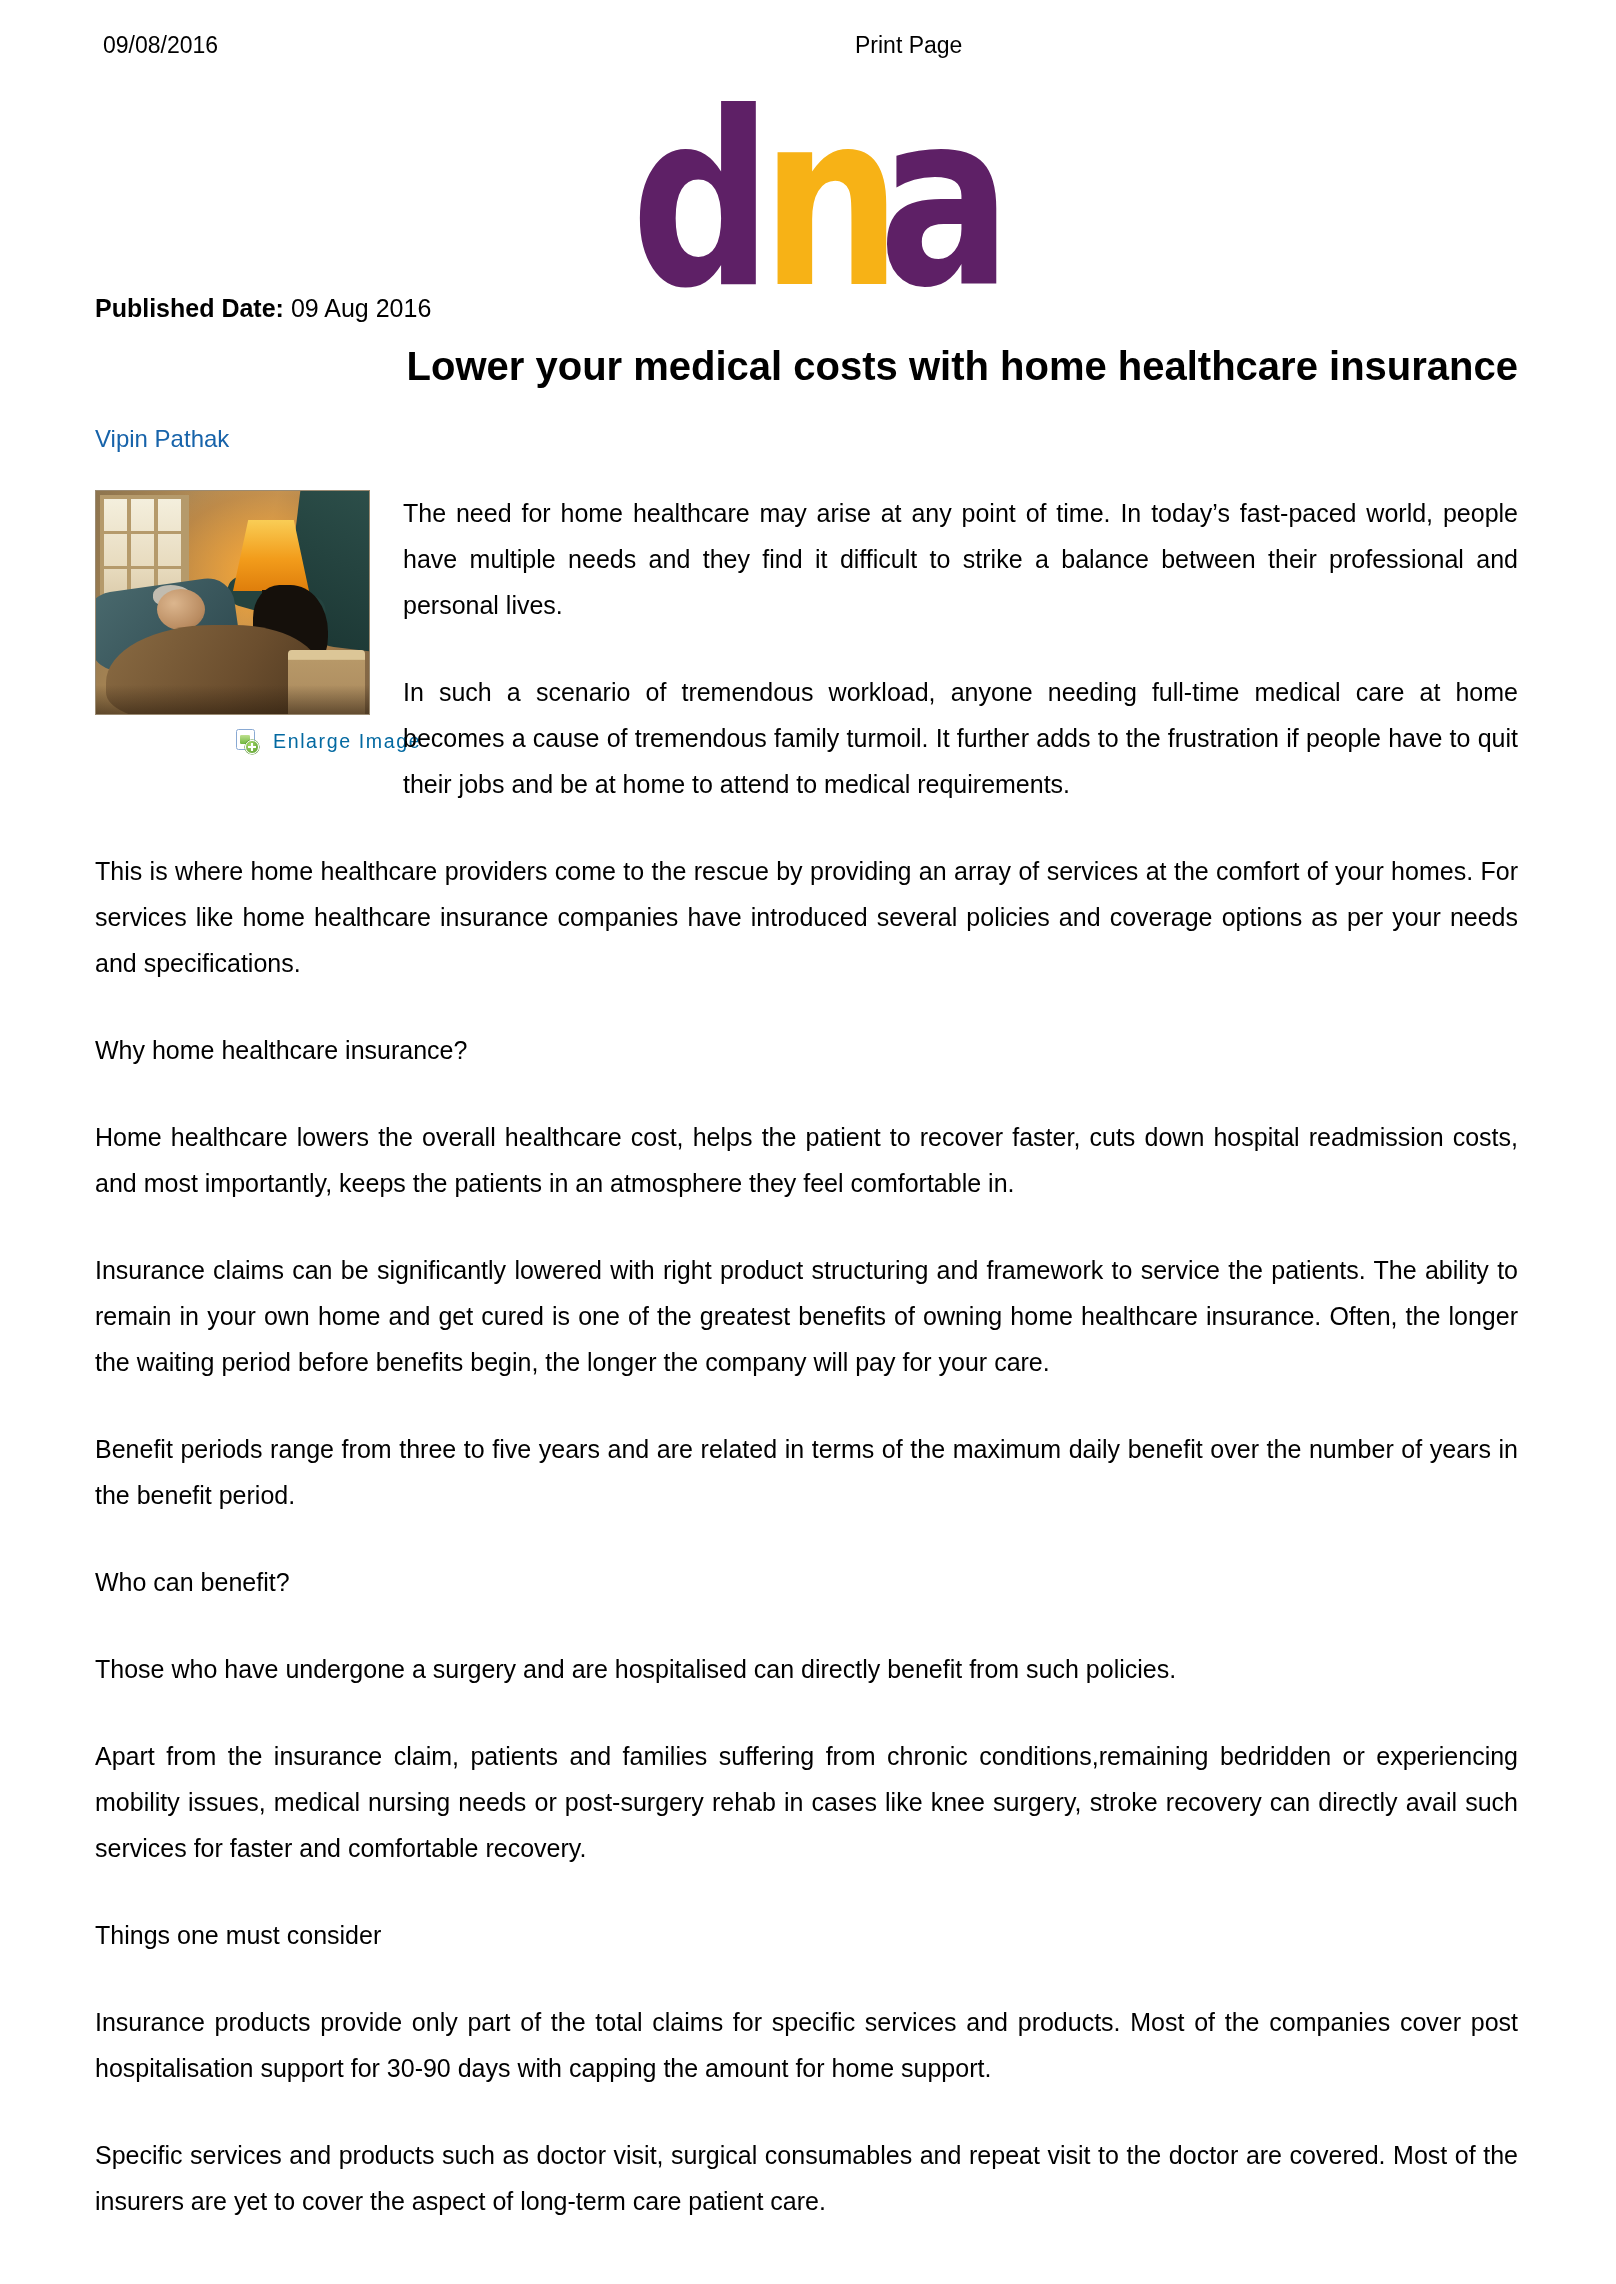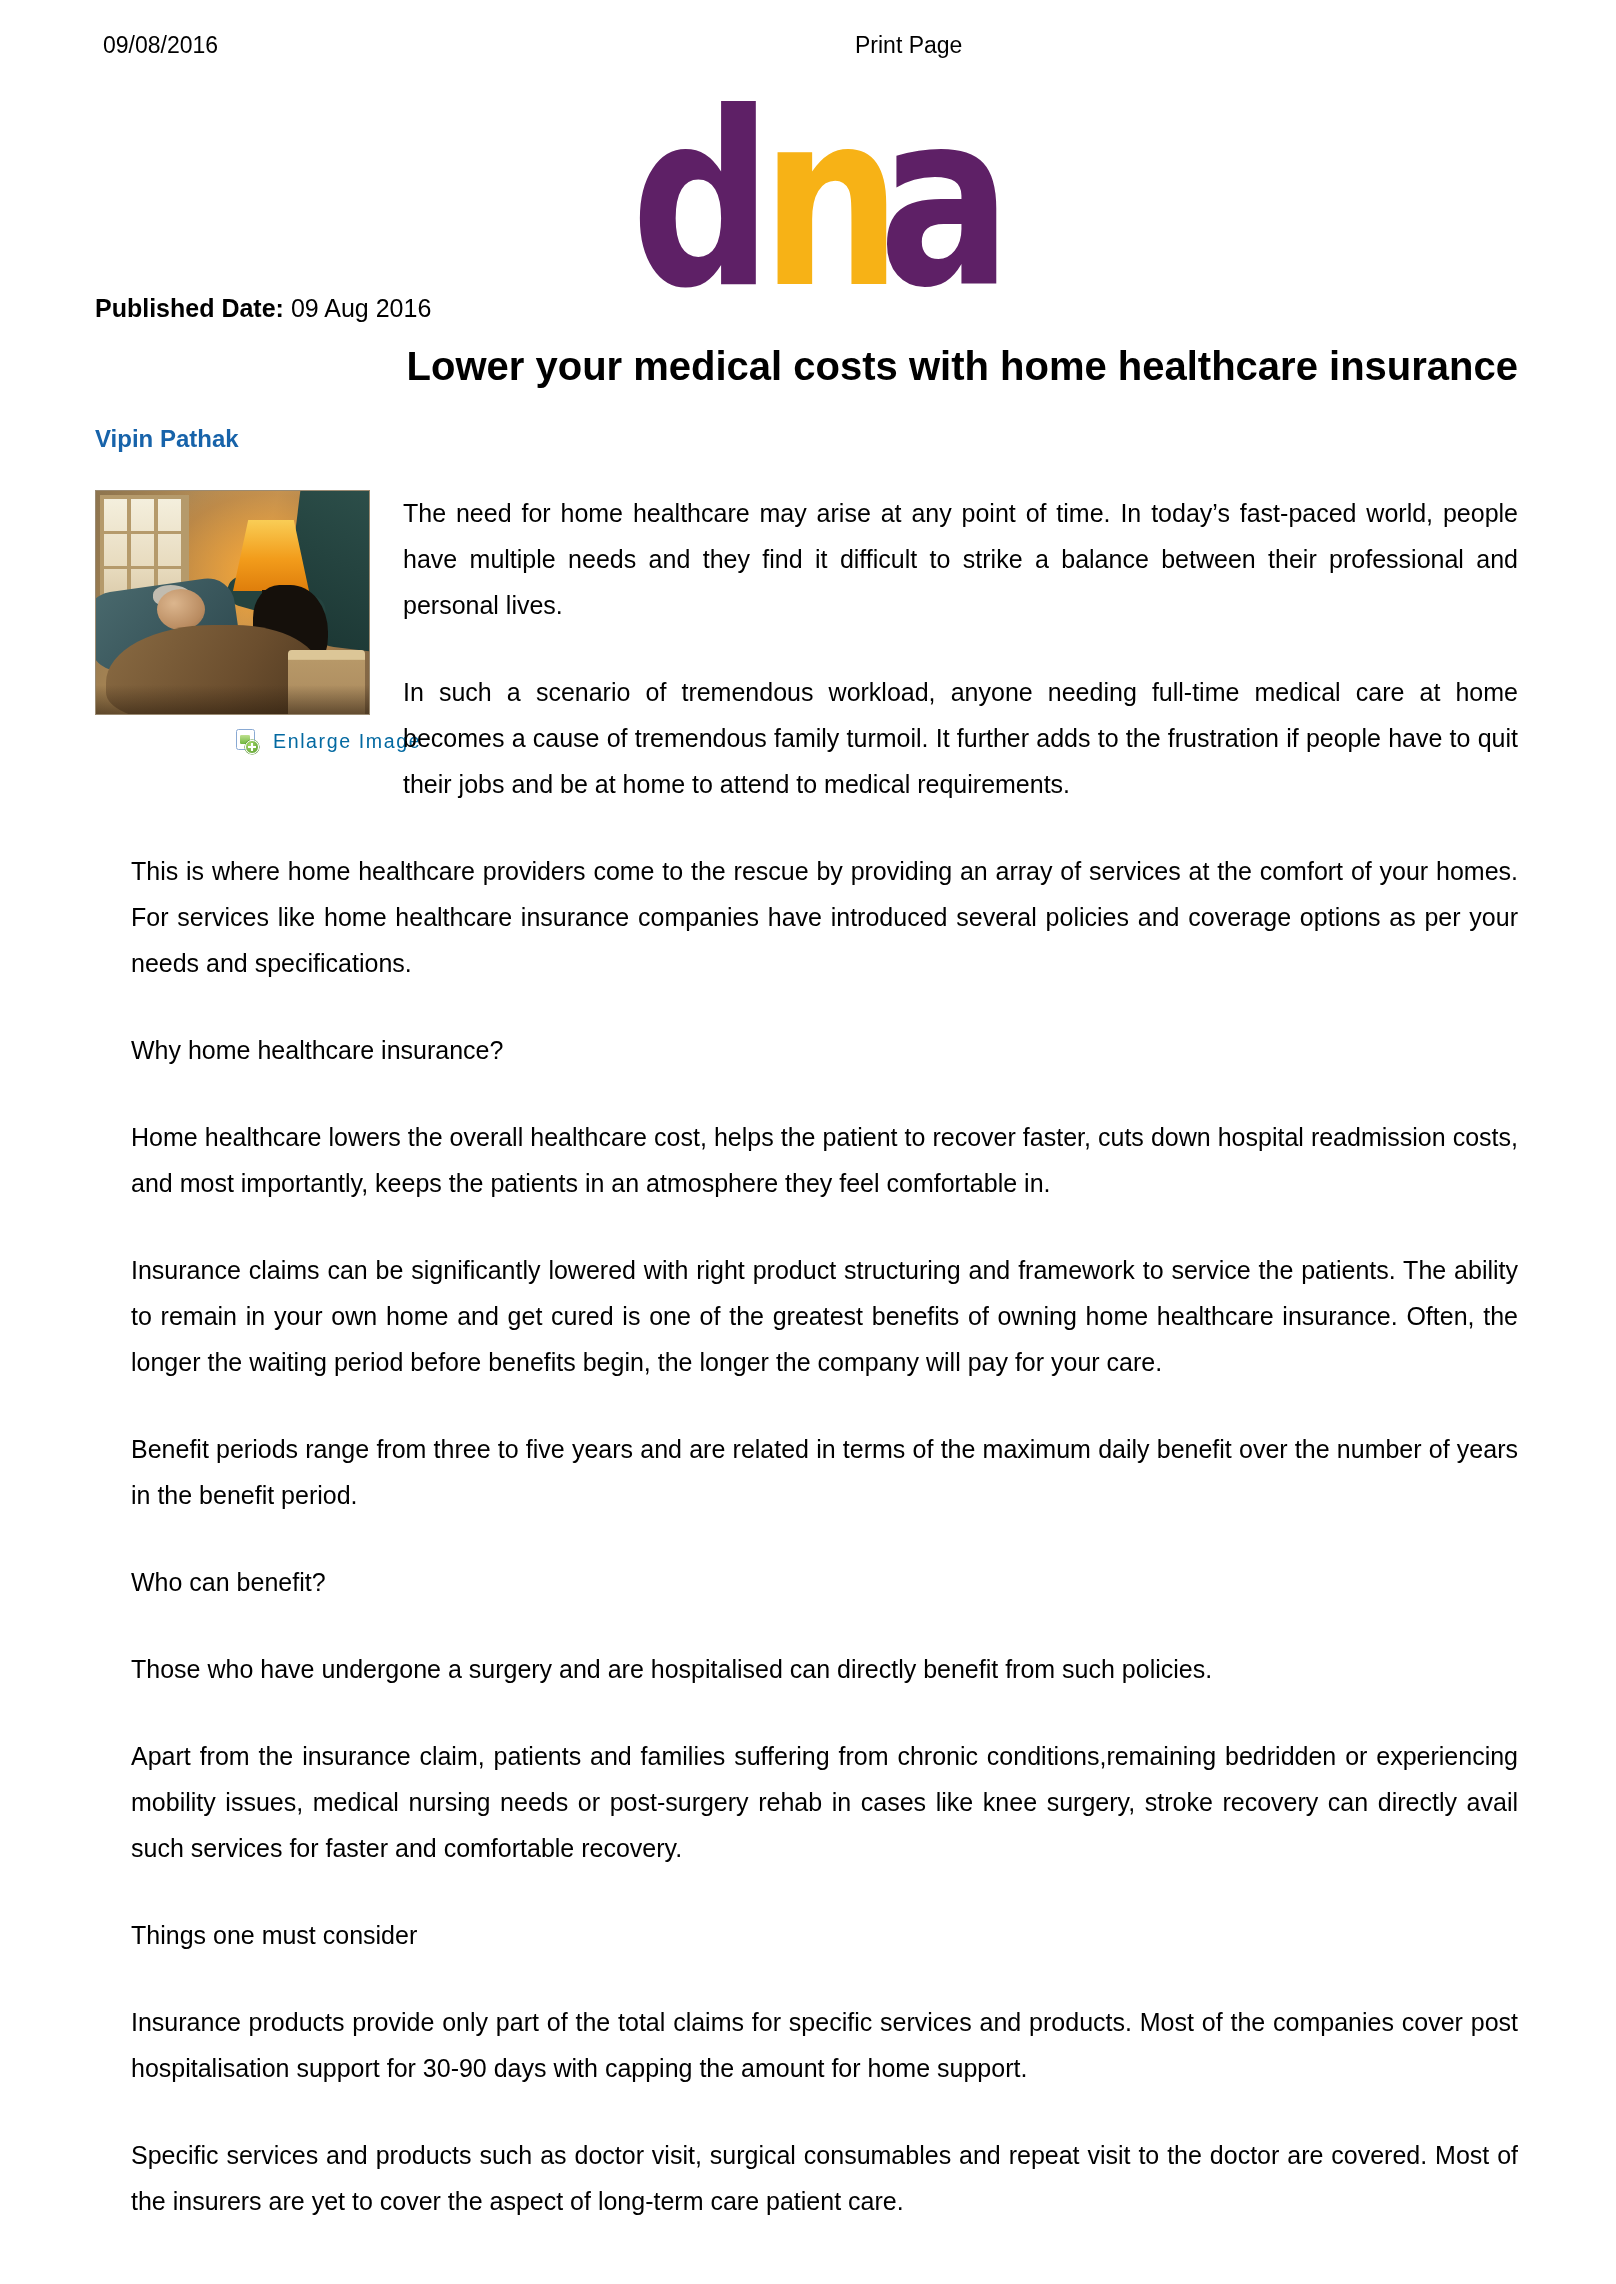--- a/index.html
+++ b/index.html
@@ -12,23 +12,23 @@
   .print-date{position:absolute;left:67px;top:0;font-size:23px;color:#000;}
   .print-page-title{position:absolute;left:819px;top:0;font-size:23px;color:#000;}
   
   .logo{position:absolute;left:631px;top:94px;width:371px;height:198px;}
   .logo svg{width:100%;height:100%;isolation:isolate;}
   
   .content{position:absolute;left:95px;top:292px;width:1423px;}
   .published{margin:0;font-size:25px;line-height:32px;}
   .published b{font-weight:bold;}
   h1.article-title{margin:19px 0 0 0;font-size:40px;line-height:47px;font-weight:bold;color:#000;text-align:right;}
-  .author{margin-top:35px;font-size:24px;font-weight:bold;color:var(--author-blue,#1763aa);}
+  .author{margin-top:35px;font-size:24px;font-weight:normal;color:var(--author-blue,#1763aa);}
   .body{margin-top:37px;font-size:25px;line-height:46px;}
-  .para{margin:0 0 41px 0;text-align:justify;padding-left:36px;}
+  .para{margin:0 0 41px 0;text-align:justify;}
   .para.heading{text-align:left;}
   
   figure{margin:0;float:left;width:273px;margin-right:35px;margin-bottom:6.3px;}
   .photo{position:relative;width:273px;height:223px;overflow:hidden;border:0.6px solid #9a8a72;
     background:
       radial-gradient(171px 133px at 63% 36%, rgba(255,170,50,.92), rgba(205,130,45,.35) 58%, rgba(0,0,0,0) 76%),
       linear-gradient(105deg,#8d744e 0%,#b08a55 30%,#c29a60 55%,#7e6343 100%);}
   .photo *{position:absolute;}
   .ph-window{left:3.8px;top:3.8px;width:81px;height:108px;border:4.4px solid #b59a6b;
       background:

